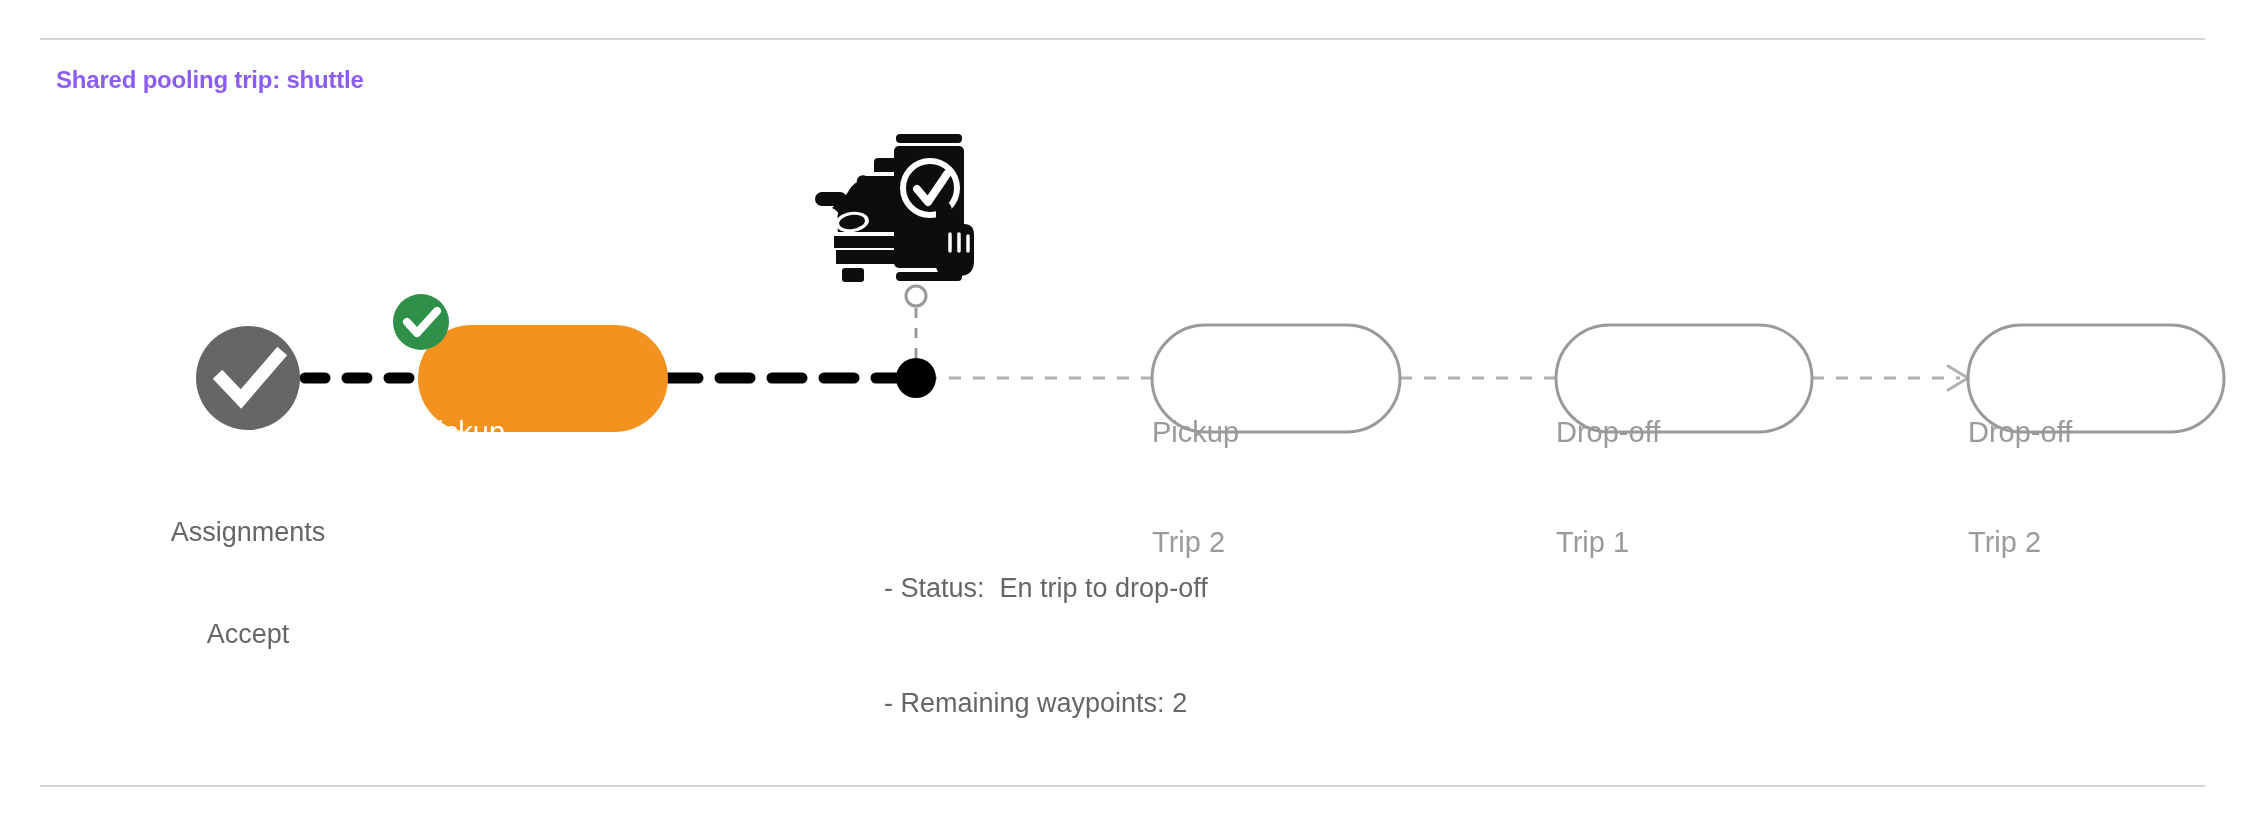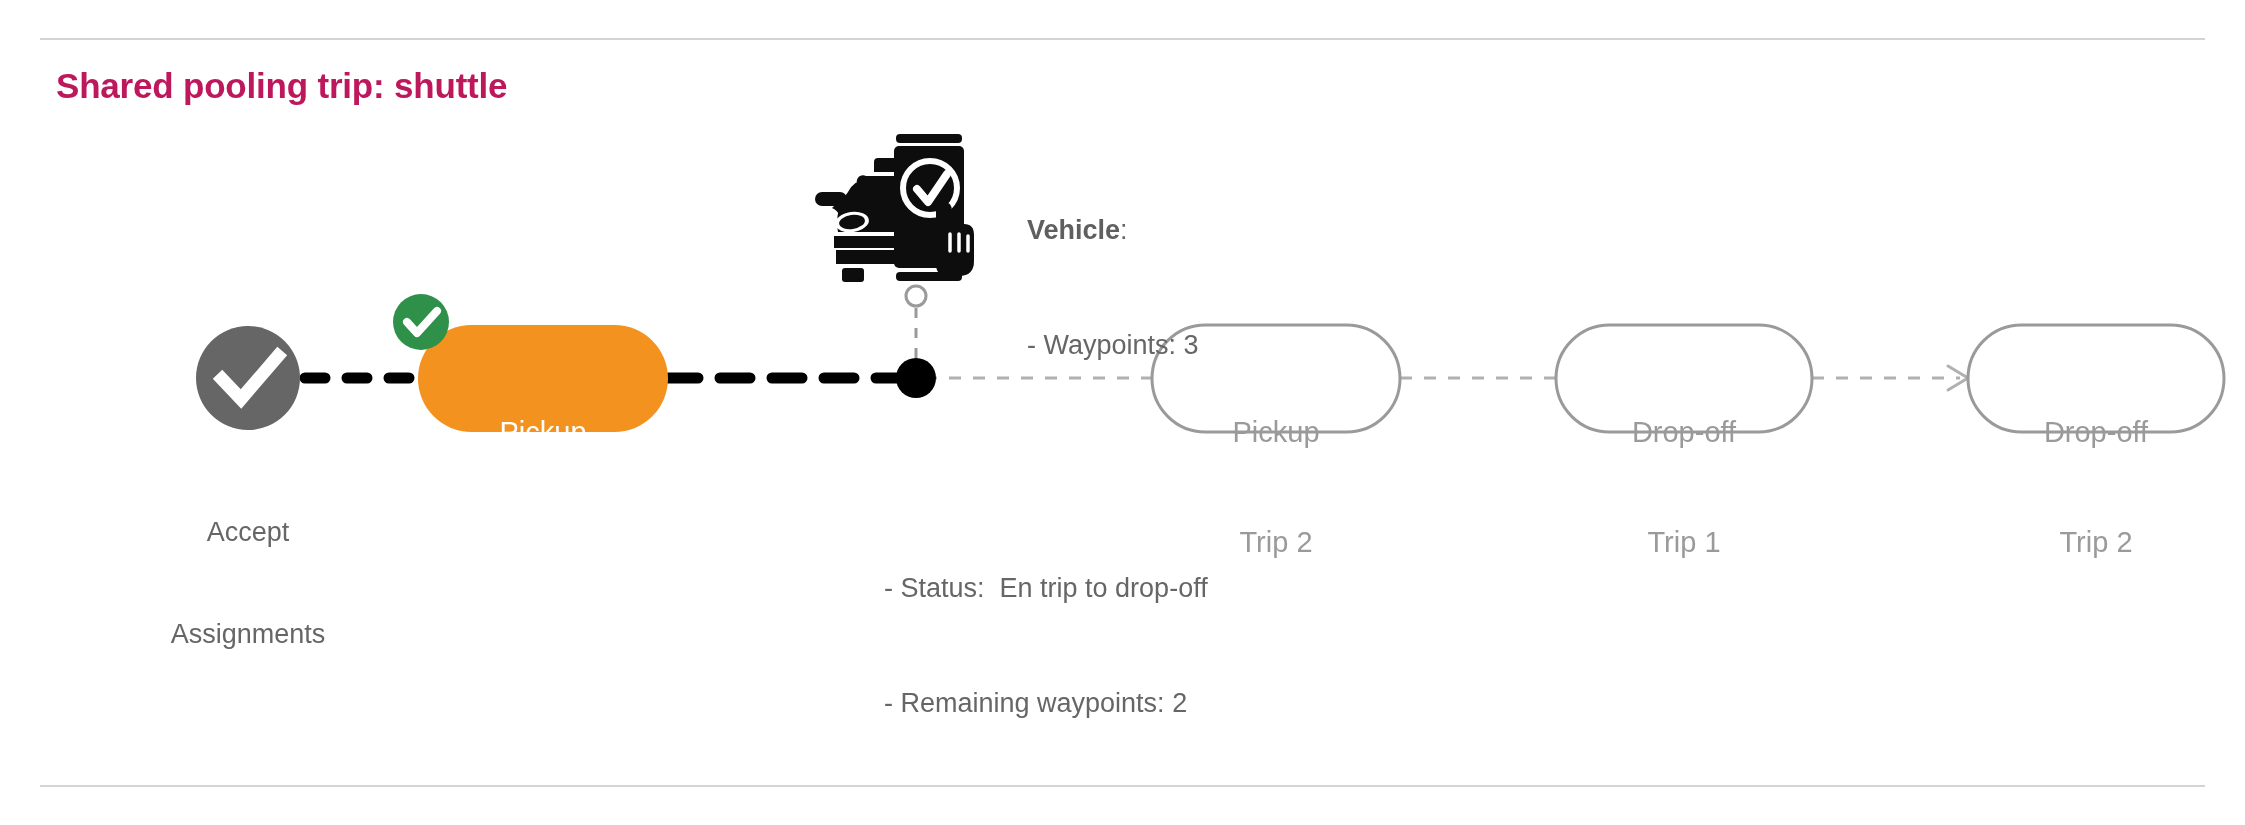--- a/index.html
+++ b/index.html
@@ -29,23 +29,23 @@
     background: #d4d4d4;
   }
   .divider.top    { top: 38px; }
   .divider.bottom { top: 785px; }
 
   
   .page-title {
     position: absolute;
     left: 56px;
     top: 66px;
-    font-size: 35px;
+    font-size: 24px;
     font-weight: bold;
-    color: #be185d;
+    color: #8b5cf6;
     letter-spacing: -0.2px;
     white-space: nowrap;
     text-align: center;
   }
 
   
   .diagram {
     position: absolute;
     left: 0;
     top: 0;
@@ -57,21 +57,21 @@
     left: 0;
     top: 0;
     width: 2245px;
     height: 825px;
     overflow: visible;
   }
 
   
   .node-label {
     position: absolute;
-    text-align: center;
+    text-align: left;
     font-size: 29px;
     line-height: 1.26;
     white-space: pre;
     pointer-events: none;
   }
   .node-label.ghost { color: #9a9a9a; }
   .node-label.active { color: #ffffff; }
 
   .start-caption {
     position: absolute;
@@ -170,22 +170,22 @@
       <div>Drop-off</div>
       <div>Trip 1</div>
     </div>
 
     <div class="node-label ghost" style="left:1968px; top:341px; width:256px;">
       <div>Drop-off</div>
       <div>Trip 2</div>
     </div>
 
     <div class="start-caption" style="left:98px; top:446px; width:300px;">
+      <div>Assignments</div>
       <div>Accept</div>
-      <div>Assignments</div>
     </div>
 
     <div class="vehicle-icon">
       <svg viewBox="0 0 176 165" xmlns="http://www.w3.org/2000/svg">
         <g fill="#0d0d0d">
 
           <path d="M60 36 h18 a4 4 0 0 1 4 4 v10 h-26 v-10 a4 4 0 0 1 4 -4 z"></path>
           <path d="M48 54 h34 v11 h-40 a6 6 0 0 1 6 -11 z"></path>
 
           <path d="M30 70 q6 -12 18 -12 h34 v52 h-62 q-4 -22 10 -40 z"></path>
@@ -216,24 +216,20 @@
           <path d="M118 108 q0 -6 6 -6 h22 q10 0 10 11 v26 q0 15 -15 15 h-12 q-11 0 -11 -12 z"></path>
         </g>
         <g fill="none" stroke="#ffffff" stroke-width="3.5" stroke-linecap="round">
           <line x1="132" y1="112" x2="132" y2="129"></line>
           <line x1="141" y1="112" x2="141" y2="129"></line>
           <line x1="150" y1="114" x2="150" y2="129"></line>
         </g>
       </svg>
     </div>
 
-    <div class="annot annot-vehicle">
-      <span class="ln"><span class="hd">Vehicle</span><span class="hd-colon">:</span></span>
-      <span class="ln">- Waypoints: 3</span>
-    </div>
 
     <div class="annot annot-trips">
       <span class="ln">- Status:  En trip to drop-off</span>
       <span class="ln">- Remaining waypoints: 2</span>
 
       
       
       
     </div>
 

